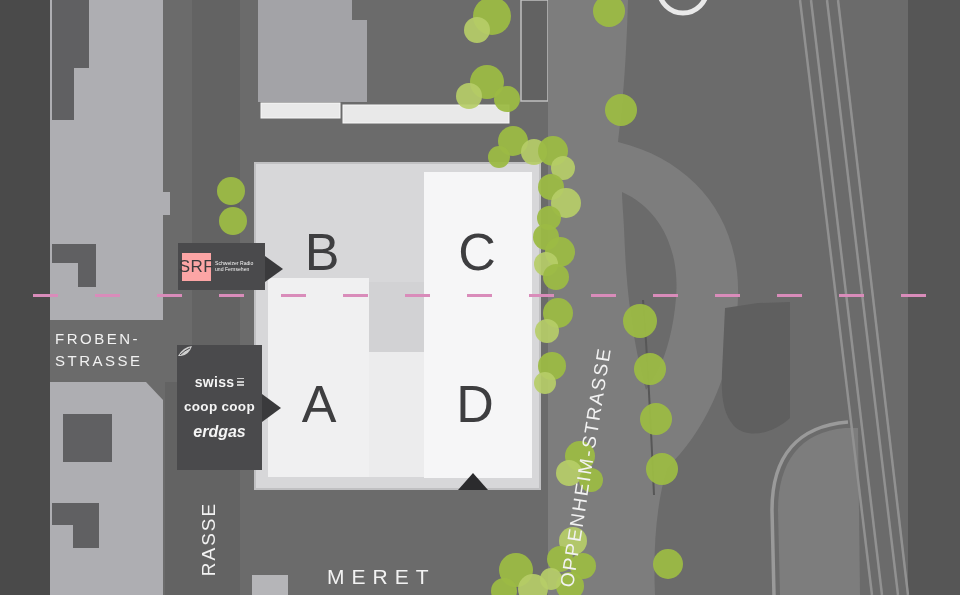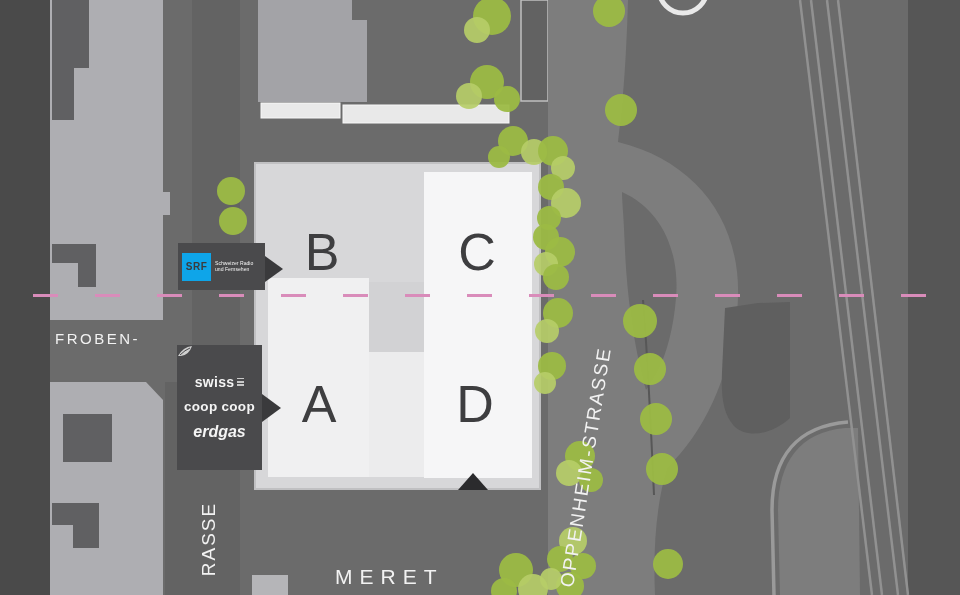--- a/index.html
+++ b/index.html
@@ -46,23 +46,23 @@
   .bldg-letter{
     width:56px;text-align:center;font-size:52px;line-height:1;
     color:var(--letter);font-weight:400;
   }
   .label-box{
     position:absolute;background:var(--label-box);
     display:flex;align-items:center;color:#f4f4f4;
   }
   .srf-box{left:178px;top:243px;width:87px;height:47px;padding:0 4px;box-sizing:border-box;gap:4px;}
   .srf-square{
-    width:29px;height:28px;background:#0ea5e9;color:#3b3b3d;flex:0 0 auto;
+    width:29px;height:28px;background:#fca5a5;color:#3b3b3d;flex:0 0 auto;
     display:flex;align-items:center;justify-content:center;
-    font-weight:700;font-size:10px;letter-spacing:.5px;
+    font-weight:400;font-size:17px;letter-spacing:.5px;
   }
   .srf-text{font-size:6px;line-height:6.5px;transform:scale(.85);transform-origin:left center;white-space:nowrap;}
   .brands-box{
     left:177px;top:345px;width:85px;height:125px;
     flex-direction:column;justify-content:space-around;padding:24px 0;box-sizing:border-box;
   }
   .brand-row{display:flex;align-items:center;gap:3px;}
   .brand-swiss{font-weight:700;font-size:14px;letter-spacing:.3px;}
   .swiss-lines{width:7px;height:9px;margin-top:2px;
     background:repeating-linear-gradient(to bottom,#c9c9c9 0 1.5px,transparent 1.5px 3.2px);}
@@ -172,27 +172,28 @@
 
     <line class="section-line" x1="0" y1="295.5" x2="960" y2="295.5"></line>
 
     <polygon class="arrow" points="265,256 265,282 283,269"></polygon>
     <polygon class="arrow" points="262,394 262,422 281,408"></polygon>
     <polygon class="entrance" points="458,490 488,490 473,473"></polygon>
   </svg>
 
   <div class="ov street-label" style="left:55px;top:328px;">
     <div>FROBEN-</div>
+    <div>STRASSE</div>
   </div>
 
   <div class="ov v-label" style="left:164px;top:528px;width:90px;font-size:19px;letter-spacing:2px;transform:rotate(-90deg);">RASSE</div>
 
   <div class="ov v-label" style="left:461px;top:456px;width:250px;font-size:19px;letter-spacing:2px;transform:rotate(-81deg);">OPPENHEIM-STRASSE</div>
 
-  <div class="ov meret" style="left:335px;top:565px;">MERET</div>
+  <div class="ov meret" style="left:327px;top:565px;">MERET</div>
 
   <div class="ov bldg-letter" style="left:294px;top:226px;">B</div>
   <div class="ov bldg-letter" style="left:449px;top:226px;">C</div>
   <div class="ov bldg-letter" style="left:291px;top:378px;">A</div>
   <div class="ov bldg-letter" style="left:447px;top:378px;">D</div>
 
   <div class="label-box srf-box">
     <div class="srf-square">SRF</div>
     <div class="srf-text">
       <div>Schweizer Radio</div>

